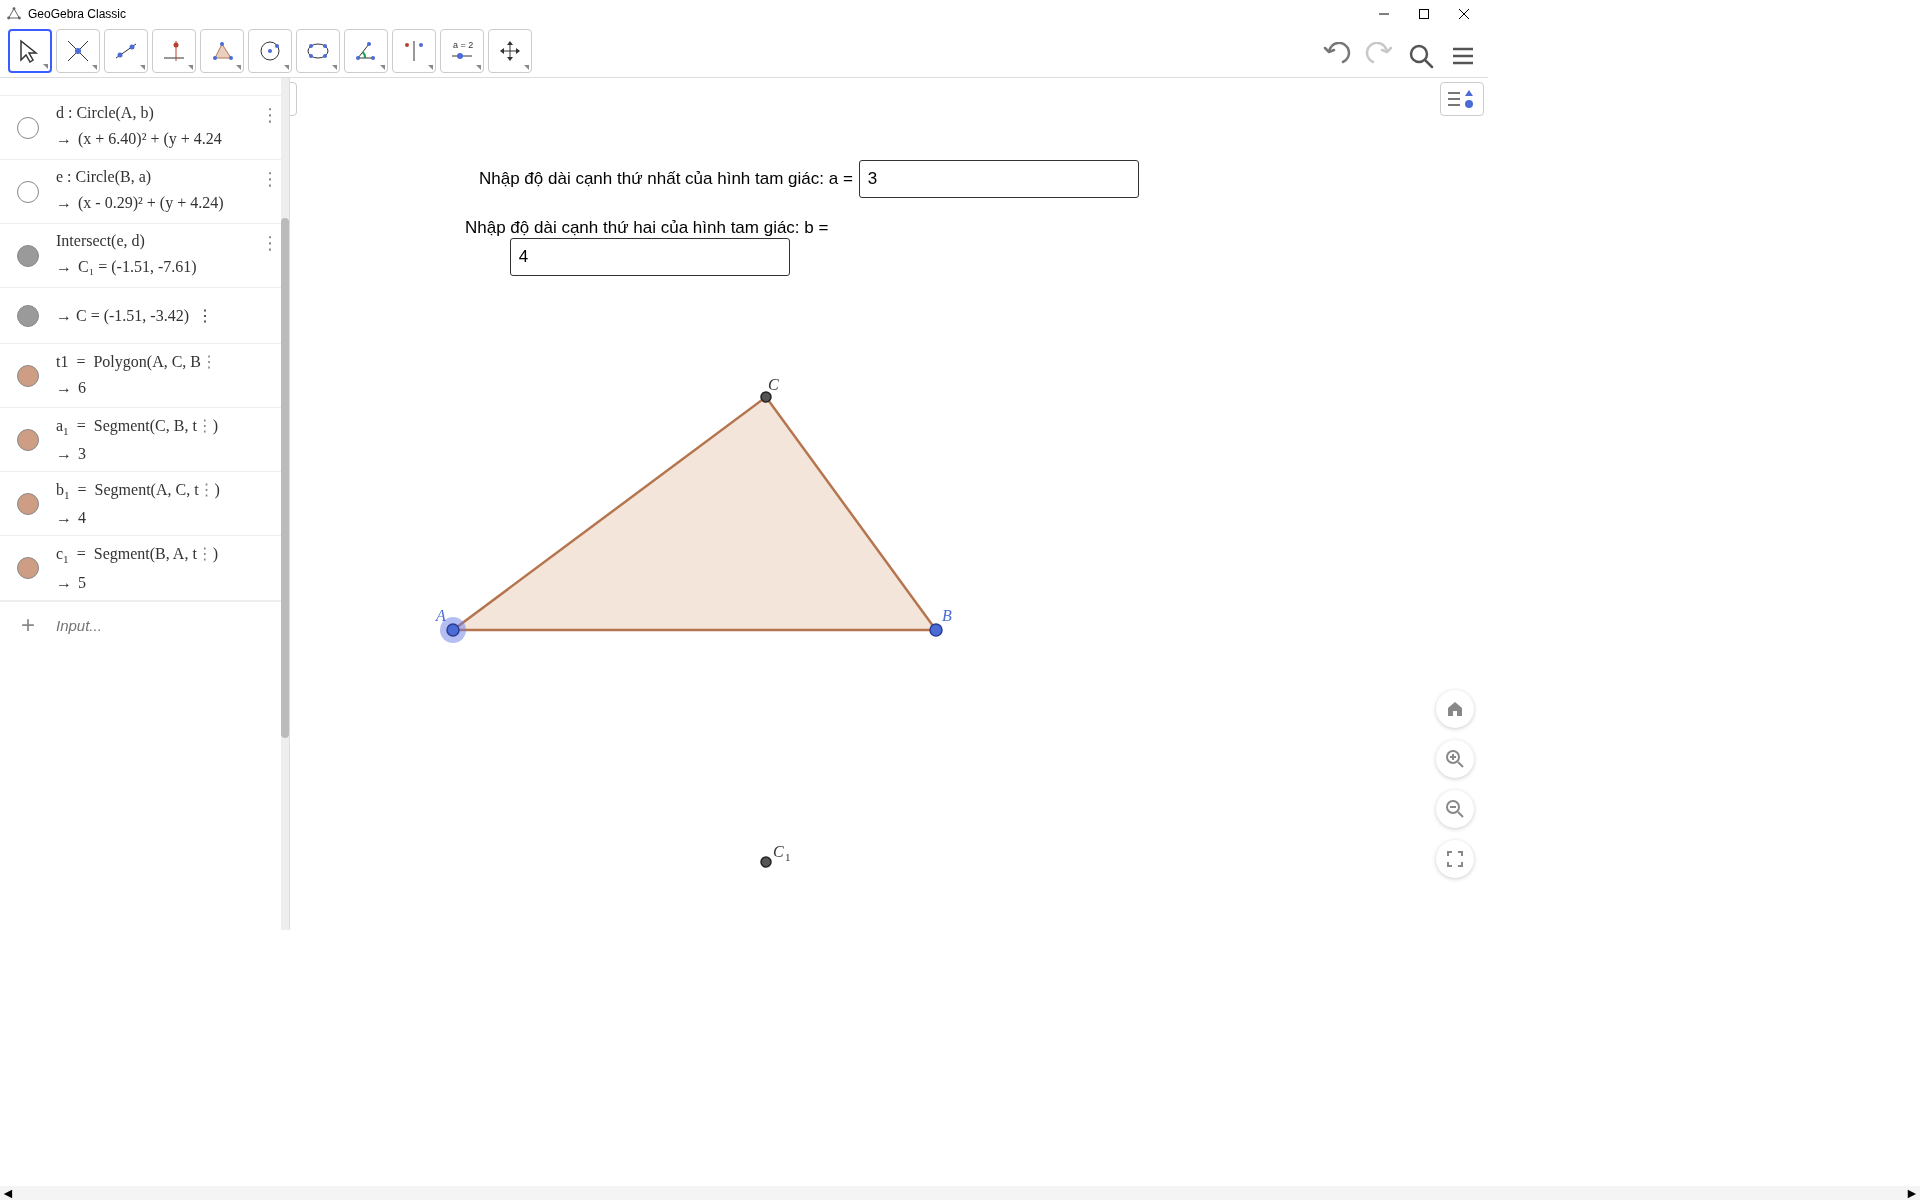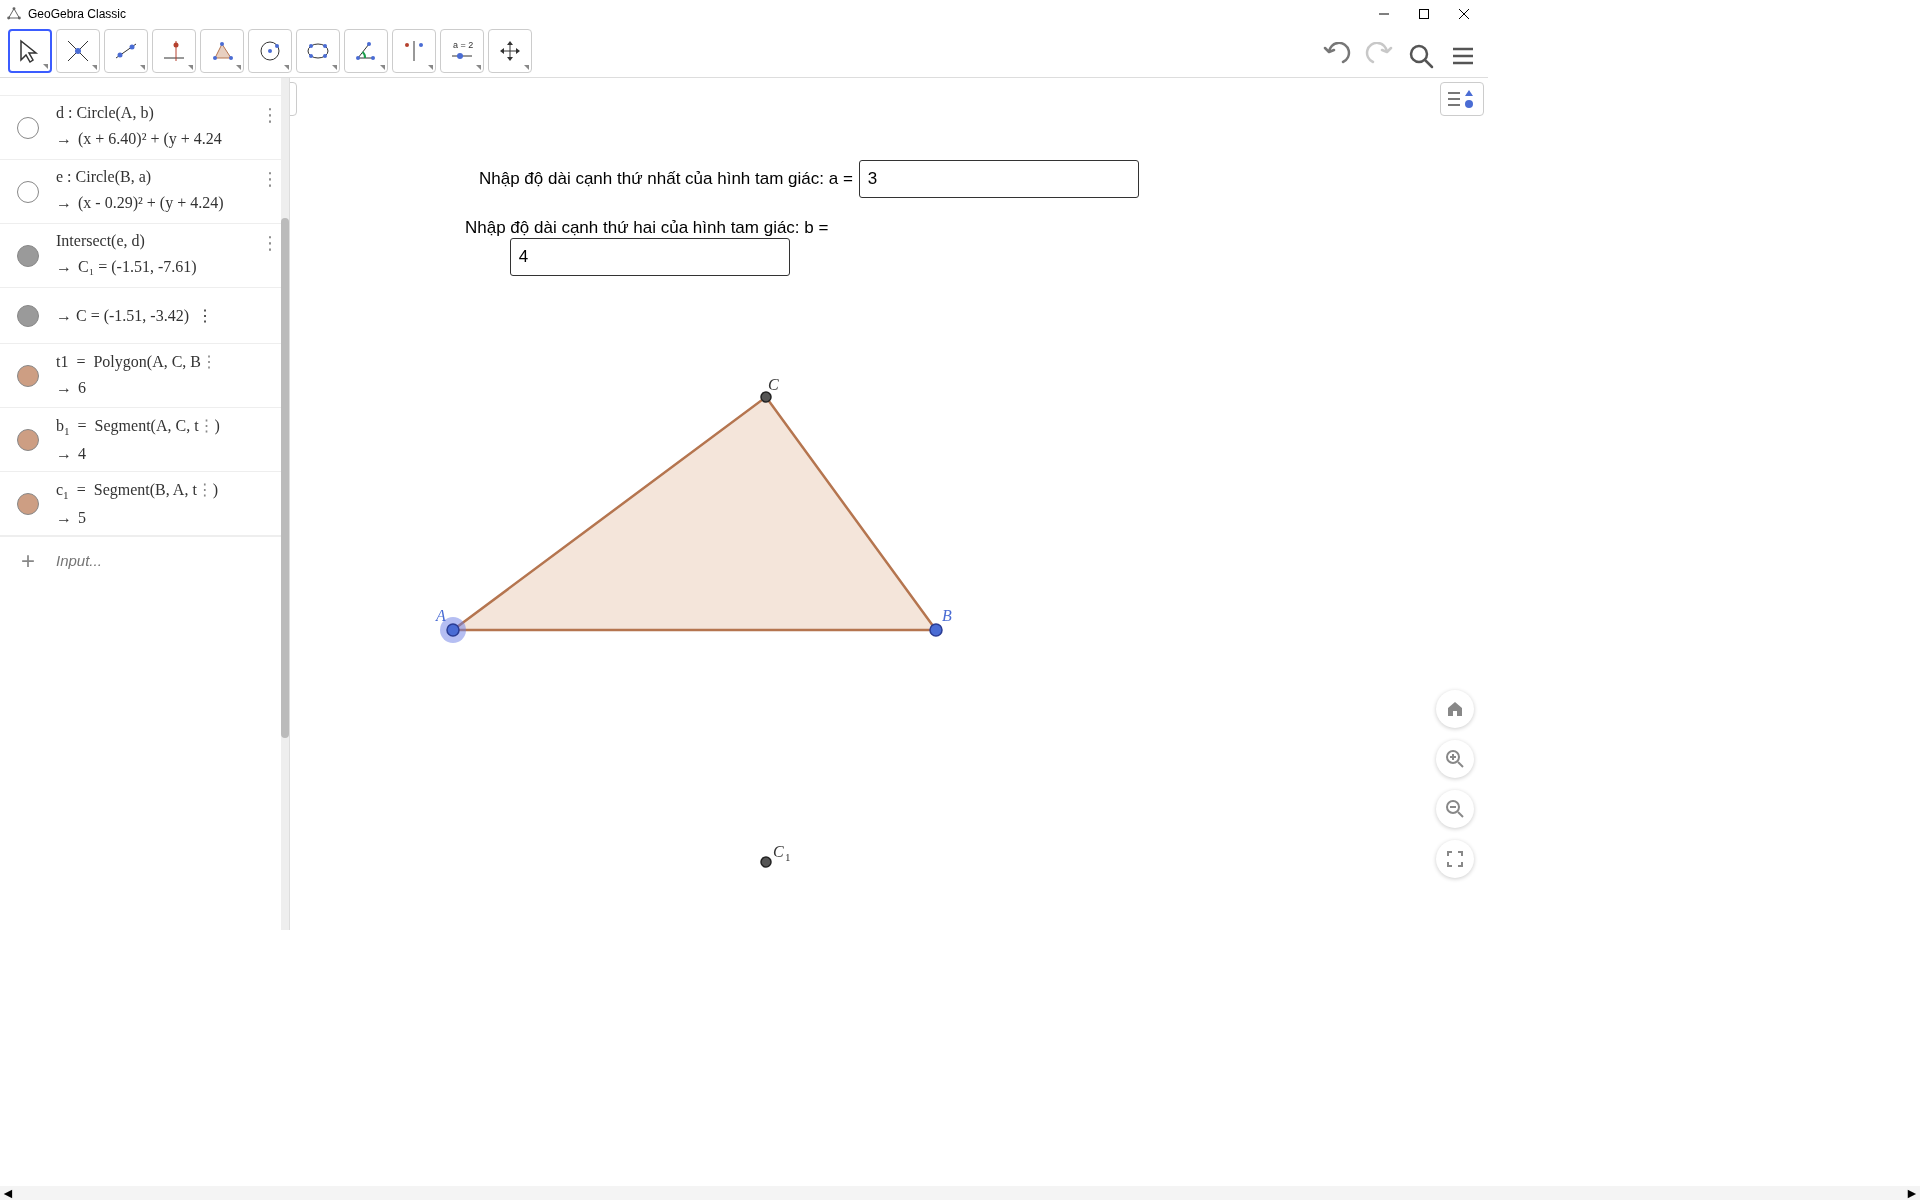--- a/index.html
+++ b/index.html
@@ -249,20 +249,29 @@
     <div class="arow">
       <div class="dot">
           <div class="circ" style="background:#cd9e83;"></div>
         </div>
       <div class="content">
         <div class="line1">t1 &nbsp;=&nbsp; Polygon(A, C, B<span style="color:#888">⋮</span></div>
         <div><span class="arr">→</span>&nbsp;<span>6</span></div>
       </div>
     </div>
 
+    <div class="arow">
+      <div class="dot">
+          <div class="circ" style="background:#cd9e83;"></div>
+        </div>
+      <div class="content">
+        <div class="line1">a<sub>1</sub> &nbsp;=&nbsp; Segment(C, B, t<span style="color:#888">⋮</span>)</div>
+        <div><span class="arr">→</span>&nbsp;<span>3</span></div>
+      </div>
+    </div>
 
     <div class="arow">
       <div class="dot">
           <div class="circ" style="background:#cd9e83;"></div>
         </div>
       <div class="content">
         <div class="line1">b<sub>1</sub> &nbsp;=&nbsp; Segment(A, C, t<span style="color:#888">⋮</span>)</div>
         <div><span class="arr">→</span>&nbsp;<span>4</span></div>
       </div>
     </div>

